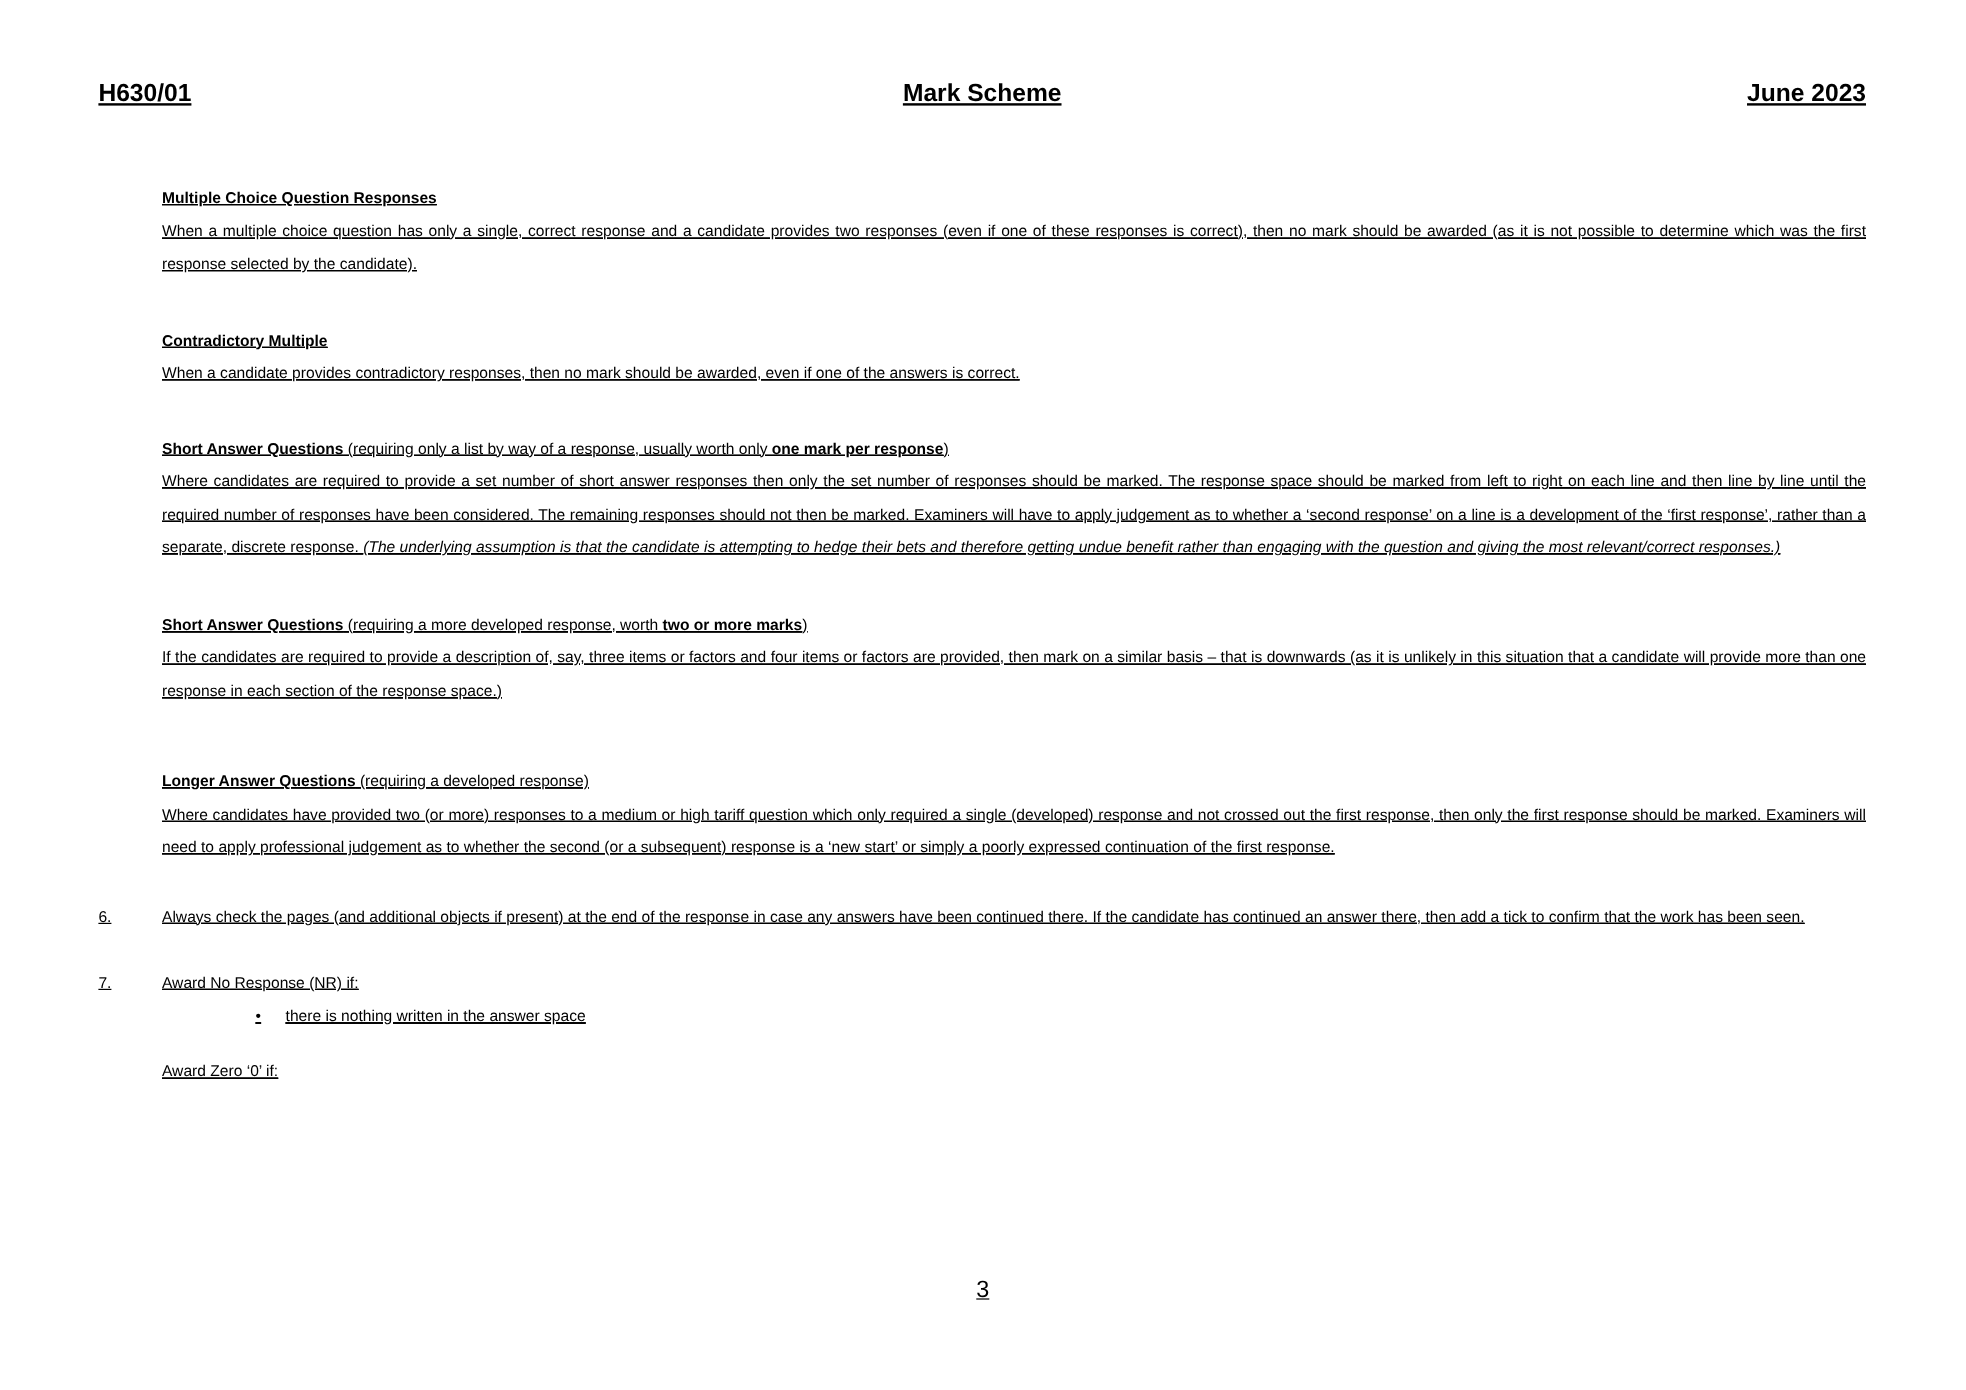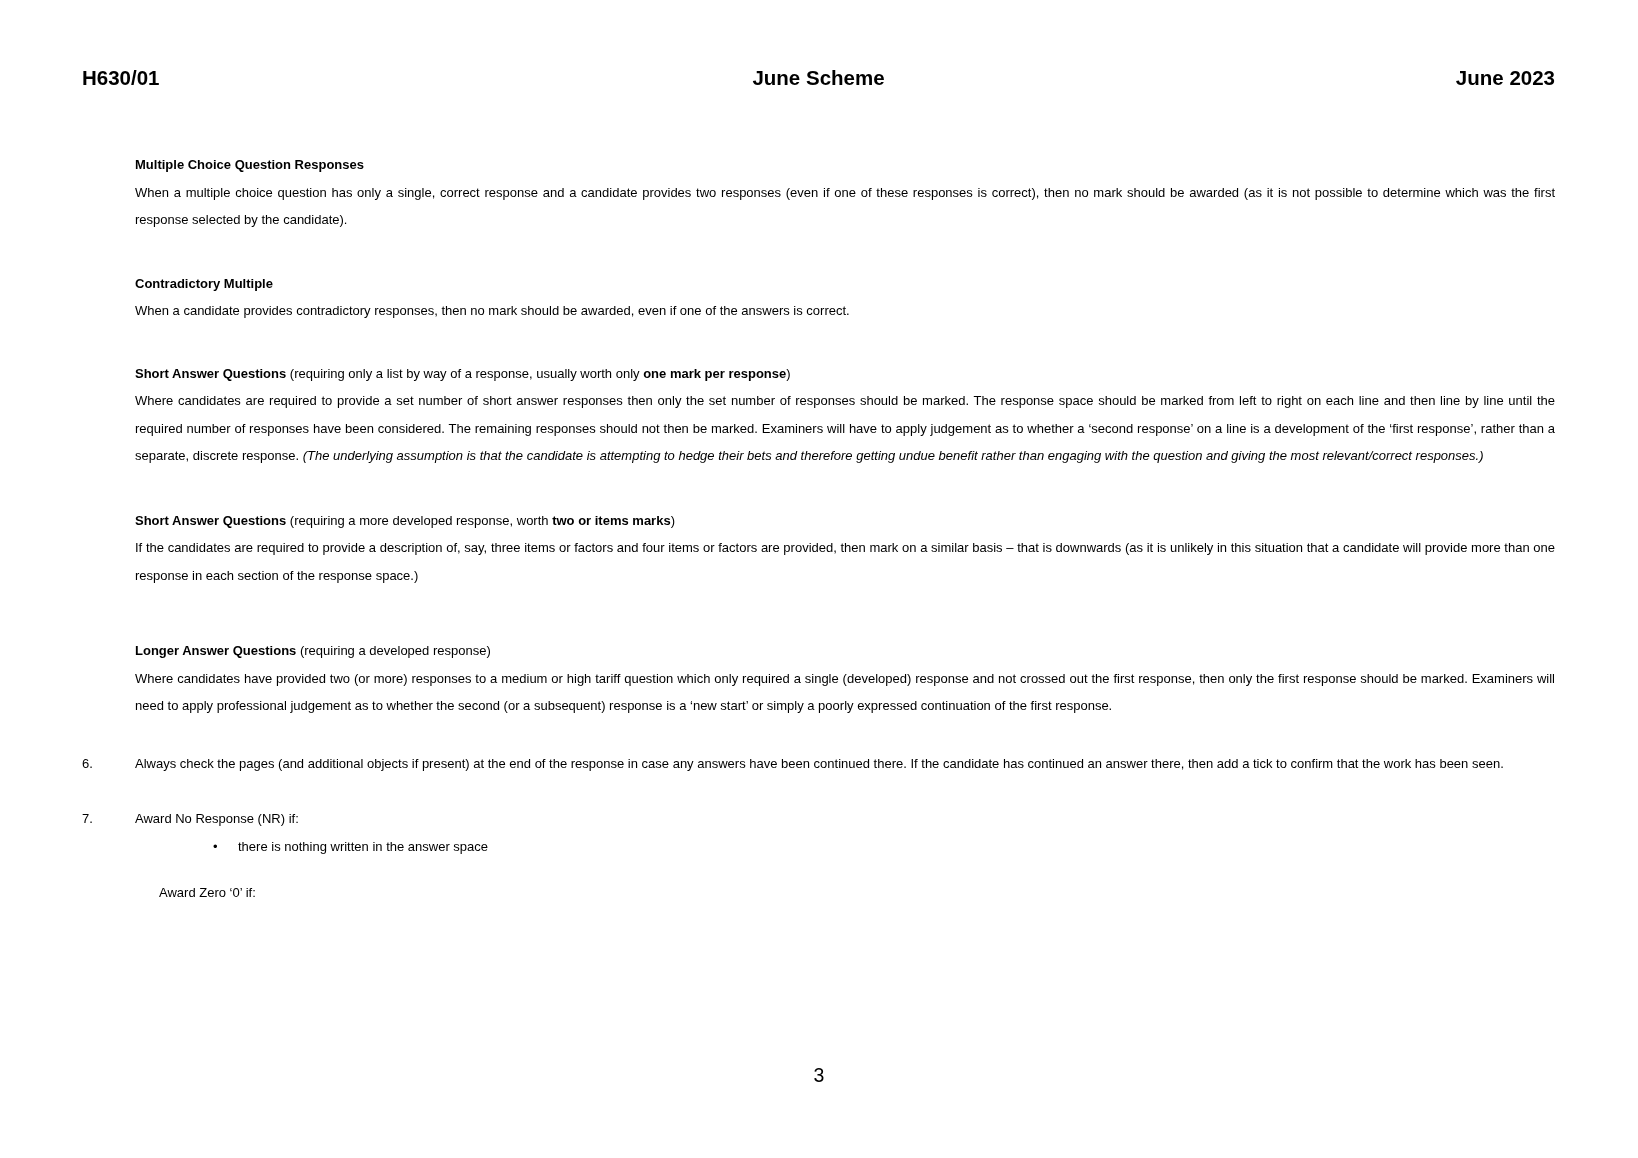--- a/index.html
+++ b/index.html
@@ -1,15 +1,15 @@
 <!DOCTYPE html>
 <html><head>
 <meta charset="utf-8">
 <style>
-  * { margin: 0; padding: 0; box-sizing: border-box; }
+  * { margin: 0; padding: 0; box-sizing: border-box; text-decoration: underline; }
   html, body { background: #ffffff; }
   body {
     width: 1638px; height: 1158px;
     font-family: "Liberation Sans", "DejaVu Sans", sans-serif;
     color: #000000;
   }
   .page {
     position: relative;
     width: 1638px; height: 1158px;
     background: #ffffff;
@@ -45,39 +45,39 @@
   .sec-short-answer-developed { margin-bottom: 28px; }
   .sec-longer-answer          { margin-bottom: 30px; margin-top: 48px; }
 
   .item { position: relative; }
   .item-6 { margin-bottom: 28px; }
   .item-num { position: absolute; left: -53px; top: 0; }
 
   .bullet-row { display: flex; padding-left: 78px; }
   .bullet-glyph { width: 25px; flex: 0 0 25px; }
 
-  .award-zero { margin-top: 19px; text-align: left; margin-left: 24px; }
+  .award-zero { margin-top: 19px; text-align: left; }
 
   .page-number {
     position: absolute;
     top: 1062px; left: 0;
     width: 1638px;
     text-align: center;
     font-size: 19.5px;
     line-height: 27.5px;
   }
 </style>
 </head>
 <body>
 
 <div class="page">
 
   <div class="header-row">
     <span class="header-left">H630/01</span>
-    <span class="header-center">June Scheme</span>
+    <span class="header-center">Mark Scheme</span>
     <span class="header-right">June 2023</span>
   </div>
 
   <main class="content">
 
     <section class="sec-multiple-choice">
       <div class="h bold">Multiple Choice Question Responses</div>
       <p>When a multiple choice question has only a single, correct response and a candidate provides two responses (even if one of these responses is correct), then no mark should be awarded (as it is not possible to determine which was the first response selected by the candidate).</p>
     </section>
 
@@ -90,21 +90,21 @@
       <div class="h">
         <span class="bold">Short Answer Questions</span><span> (requiring only a list by way of a response, usually worth only </span><span class="bold">one mark per response</span><span>)</span>
       </div>
       <p>
         <span>Where candidates are required to provide a set number of short answer responses then only the set number of responses should be marked. The response space should be marked from left to right on each line and then line by line until the required number of responses have been considered.  The remaining responses should not then be marked. Examiners will have to apply judgement as to whether a ‘second response’ on a line is a development of the ‘first response’, rather than a separate, discrete response.  </span><span class="italic">(The underlying assumption is that the candidate is attempting to hedge their bets and therefore getting undue benefit rather than engaging with the question and giving the most relevant/correct responses.)</span>
       </p>
     </section>
 
     <section class="sec-short-answer-developed">
       <div class="h">
-        <span class="bold">Short Answer Questions</span><span> (requiring a more developed response, worth </span><span class="bold">two or items marks</span><span>)</span>
+        <span class="bold">Short Answer Questions</span><span> (requiring a more developed response, worth </span><span class="bold">two or more marks</span><span>)</span>
       </div>
       <p>If the candidates are required to provide a description of, say, three items or factors and four items or factors are provided, then mark on a similar basis – that is downwards (as it is unlikely in this situation that a candidate will provide more than one response in each section of the response space.)</p>
     </section>
 
     <section class="sec-longer-answer">
       <div class="h">
         <span class="bold">Longer Answer Questions</span><span> (requiring a developed response)</span>
       </div>
       <p>Where candidates have provided two (or more) responses to a medium or high tariff question which only required a single (developed) response and not crossed out the first response, then only the first response should be marked. Examiners will need to apply professional judgement as to whether the second (or a subsequent) response is a ‘new start’ or simply a poorly expressed continuation of the first response.</p>
     </section>

